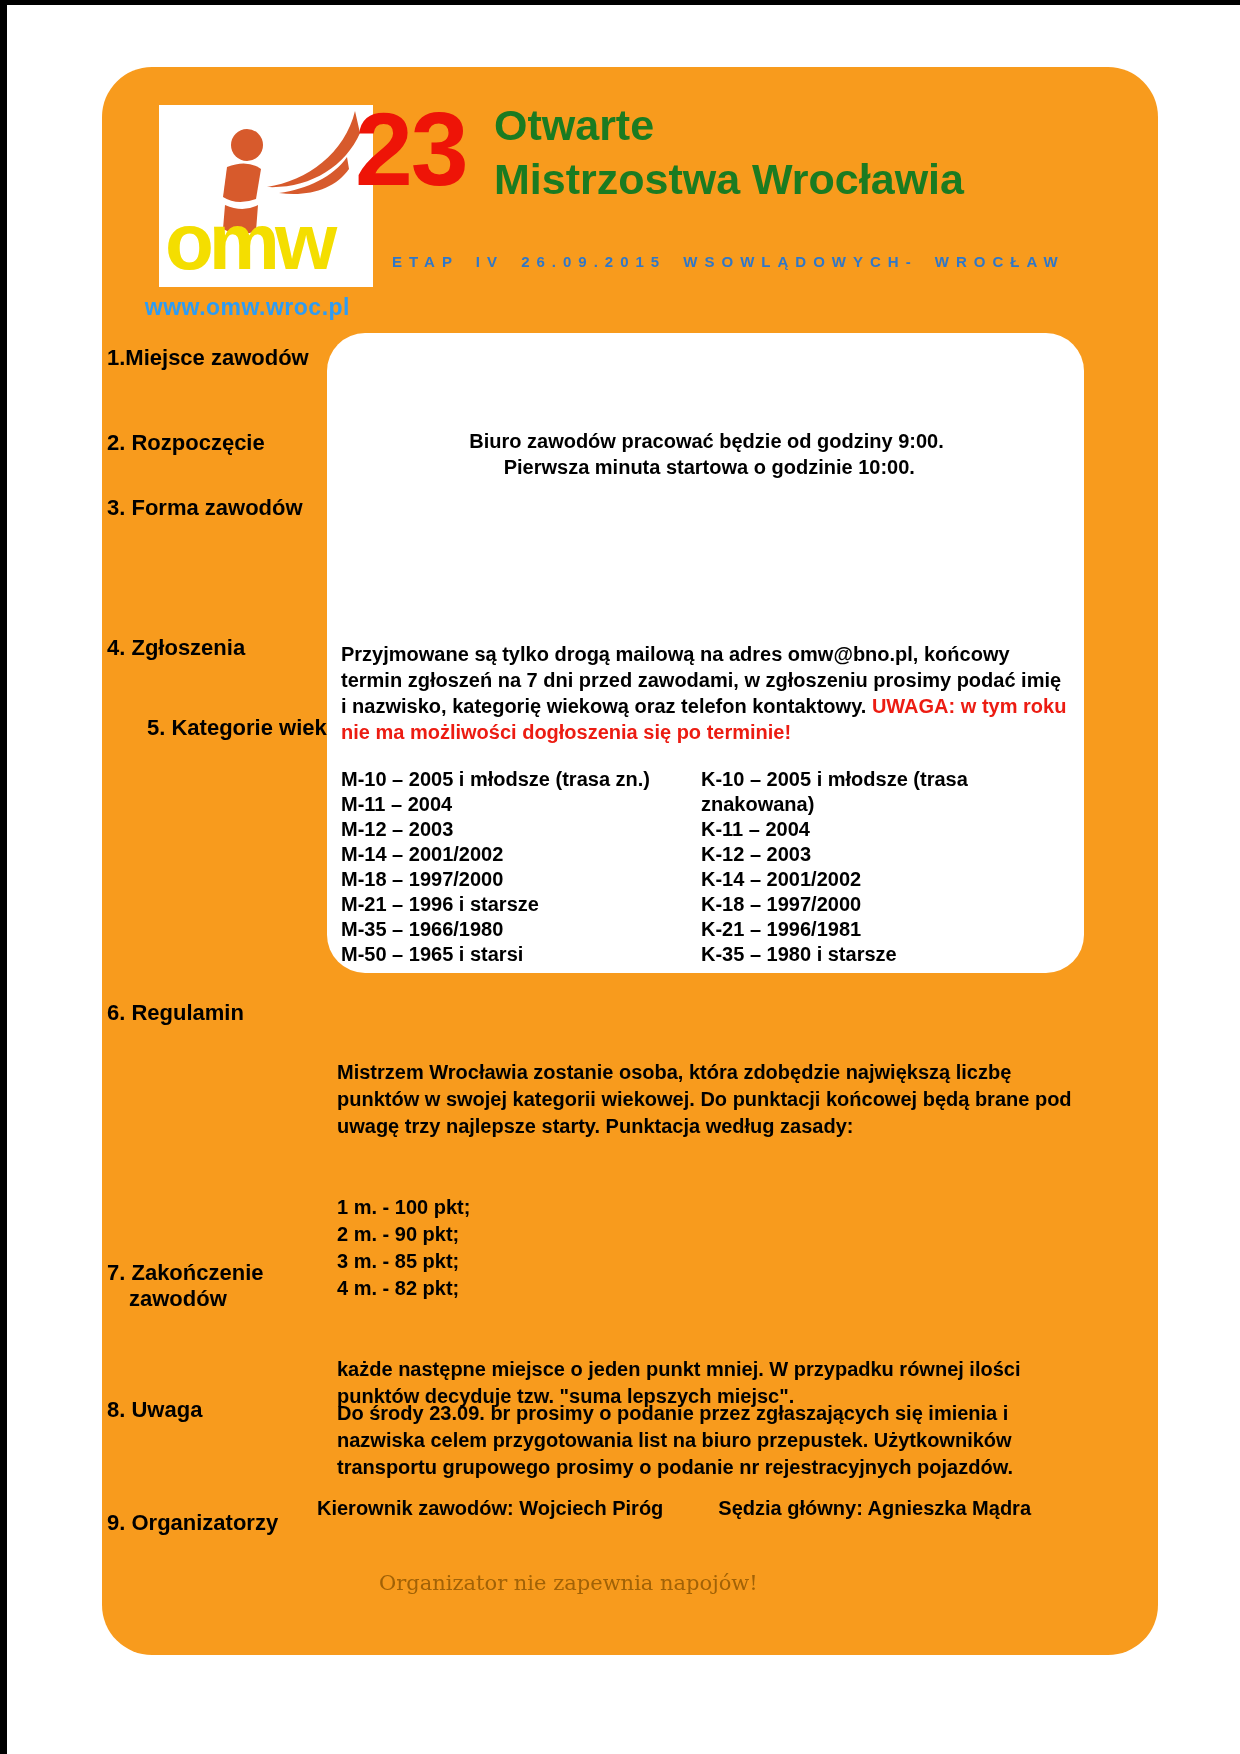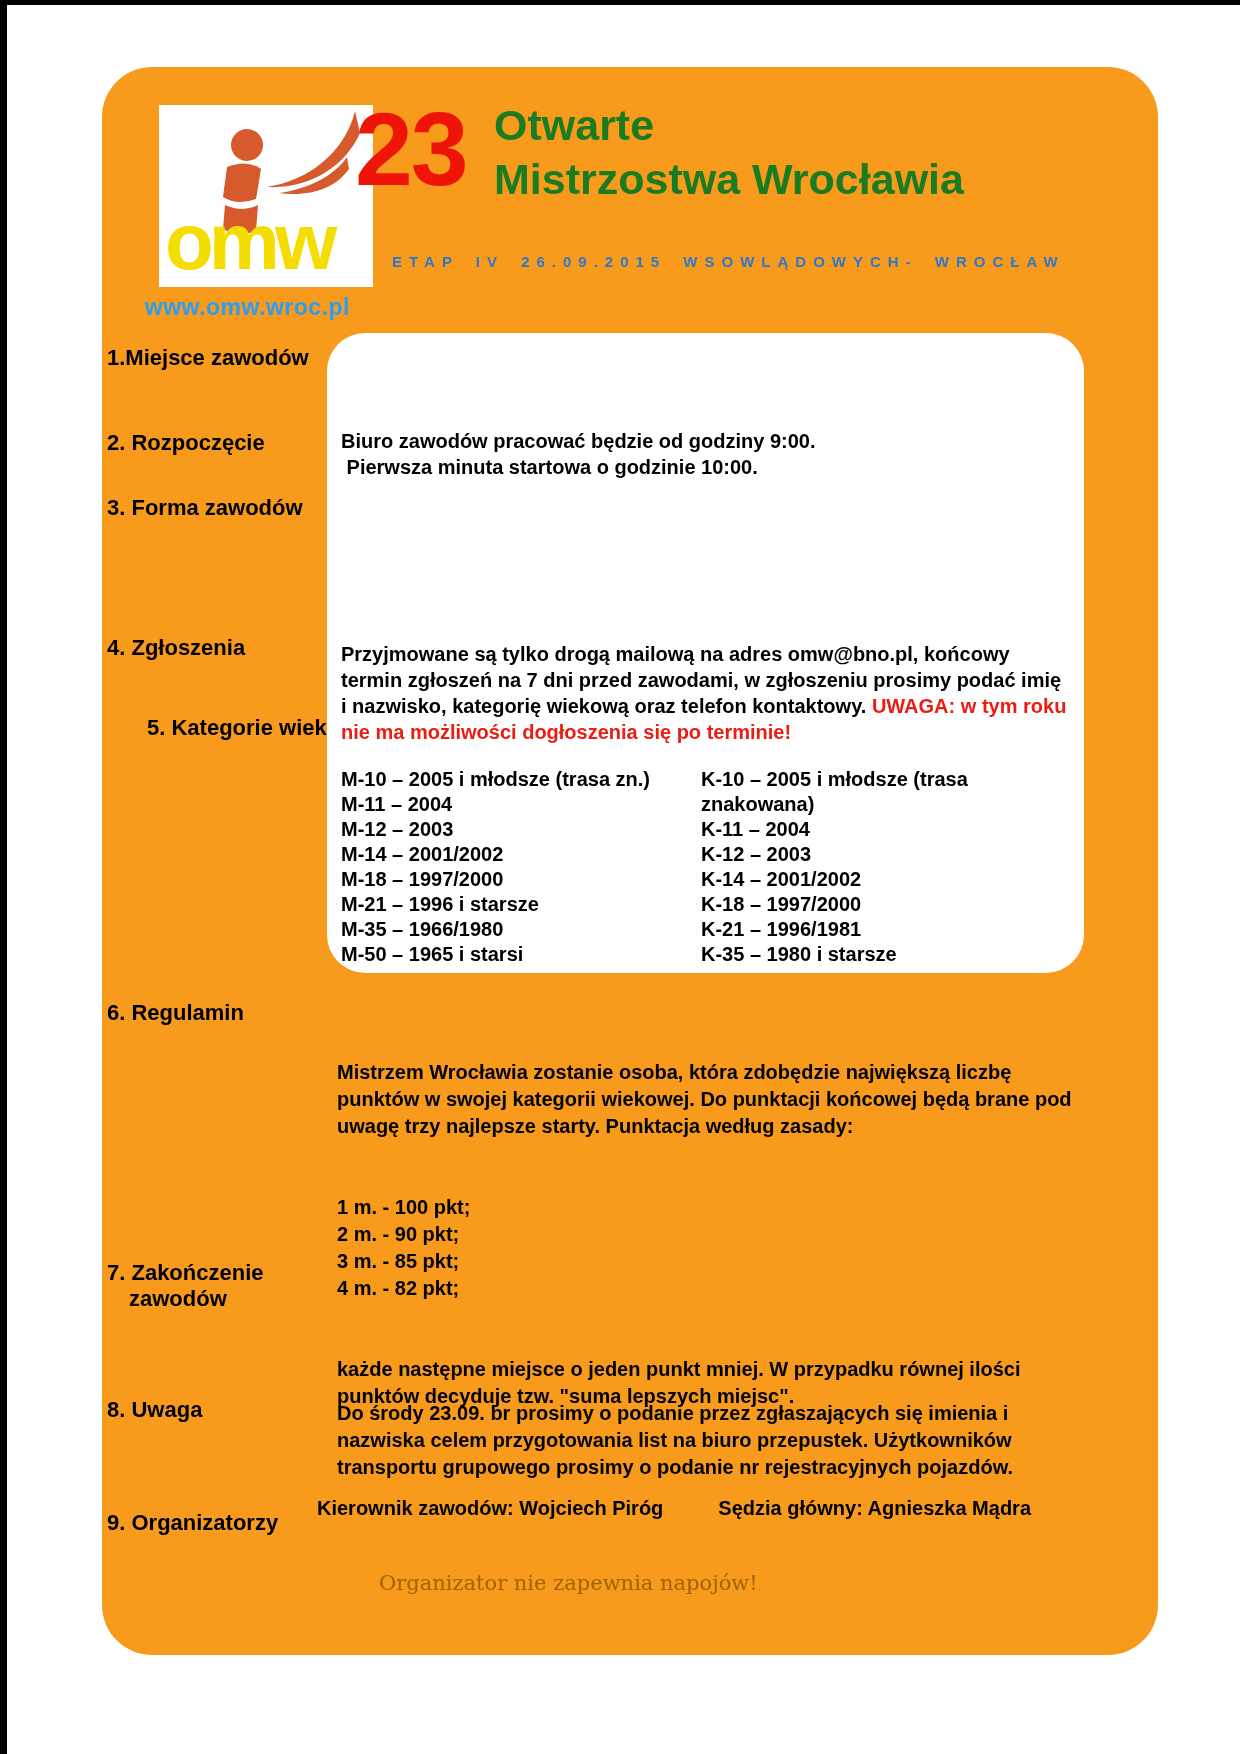--- a/index.html
+++ b/index.html
@@ -34,21 +34,21 @@
   .h7 .indent{display:inline-block;padding-left:22px;}
   .white-box{
     position:absolute;left:320px;top:328px;width:757px;height:640px;
     background:#fff;border-radius:38px;
   }
   .body{
     font-size:20px;font-weight:700;color:#000;line-height:26px;white-space:pre-wrap;
   }
   .white-box .body{position:absolute;left:14px;right:12px;}
   .p1{top:14px;}
-  .p2{top:95px;}
+  .p2{top:95px;text-align:center;}
   .p3{top:195px;}
   .p4{top:308px;}
   .red{color:var(--red-warning);}
   .cats{position:absolute;left:14px;right:8px;top:434px;display:flex;gap:28px;}
   .cat-col{font-size:20px;font-weight:700;line-height:25px;white-space:pre-wrap;color:#000;}
   .cat-col.m{width:332px;flex:0 0 auto;}
   .cat-col.k{flex:1;}
   .s6{position:absolute;left:330px;top:1000px;width:745px;line-height:27px;}
   .s7{position:absolute;left:330px;top:1258px;width:752px;line-height:27px;}
   .s8{position:absolute;left:330px;top:1395px;width:748px;line-height:27px;}

